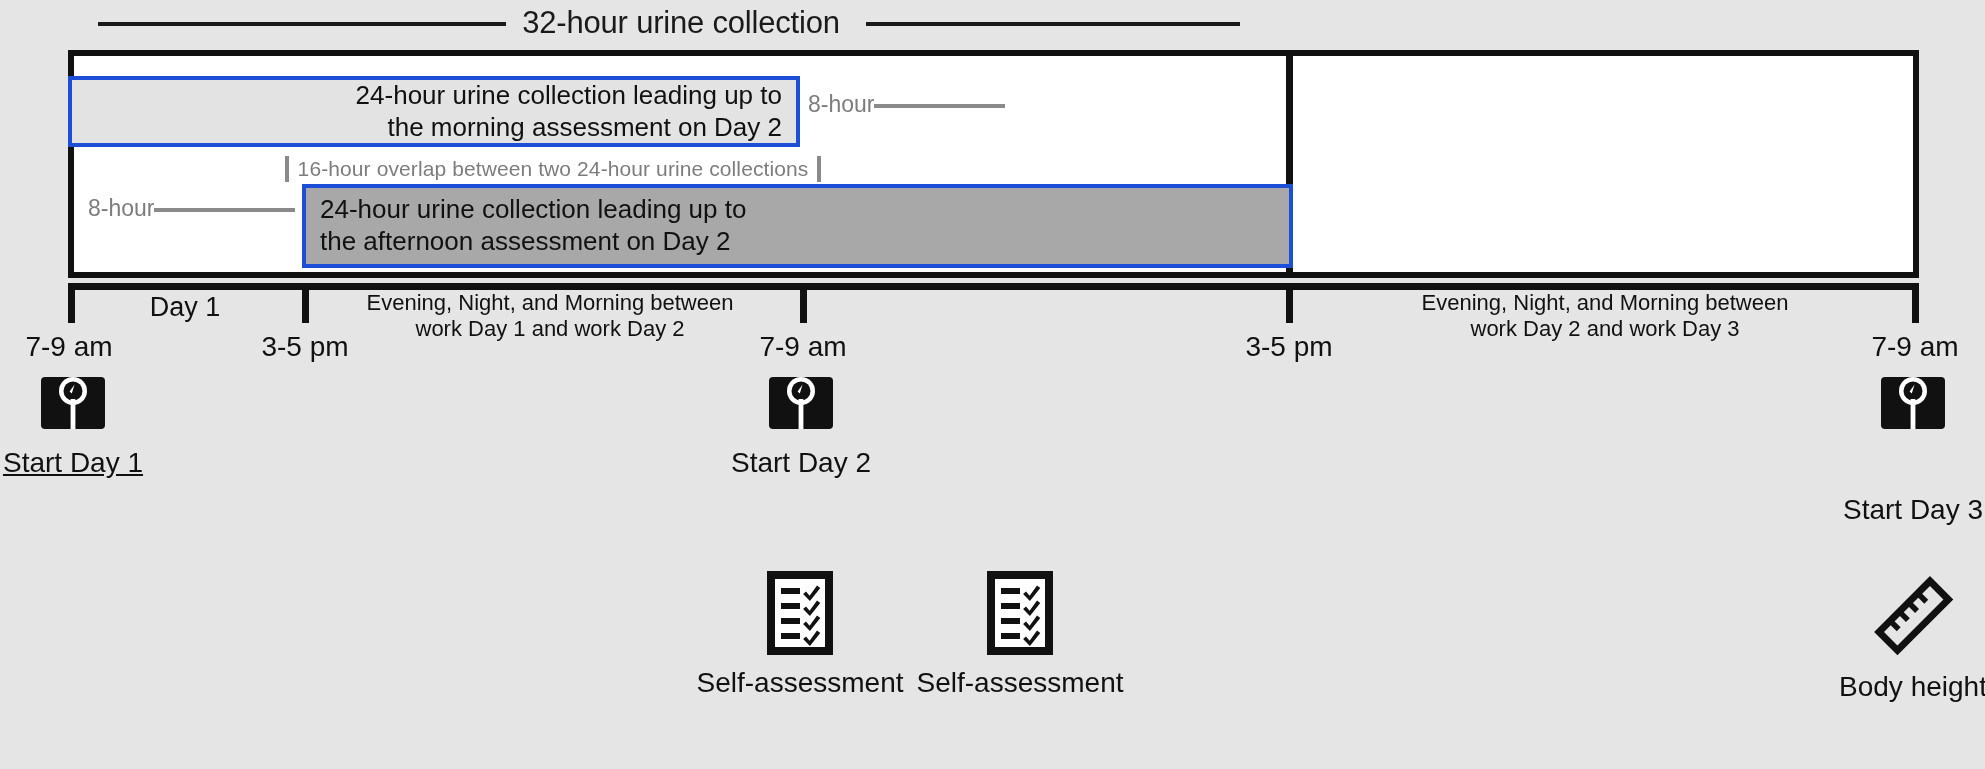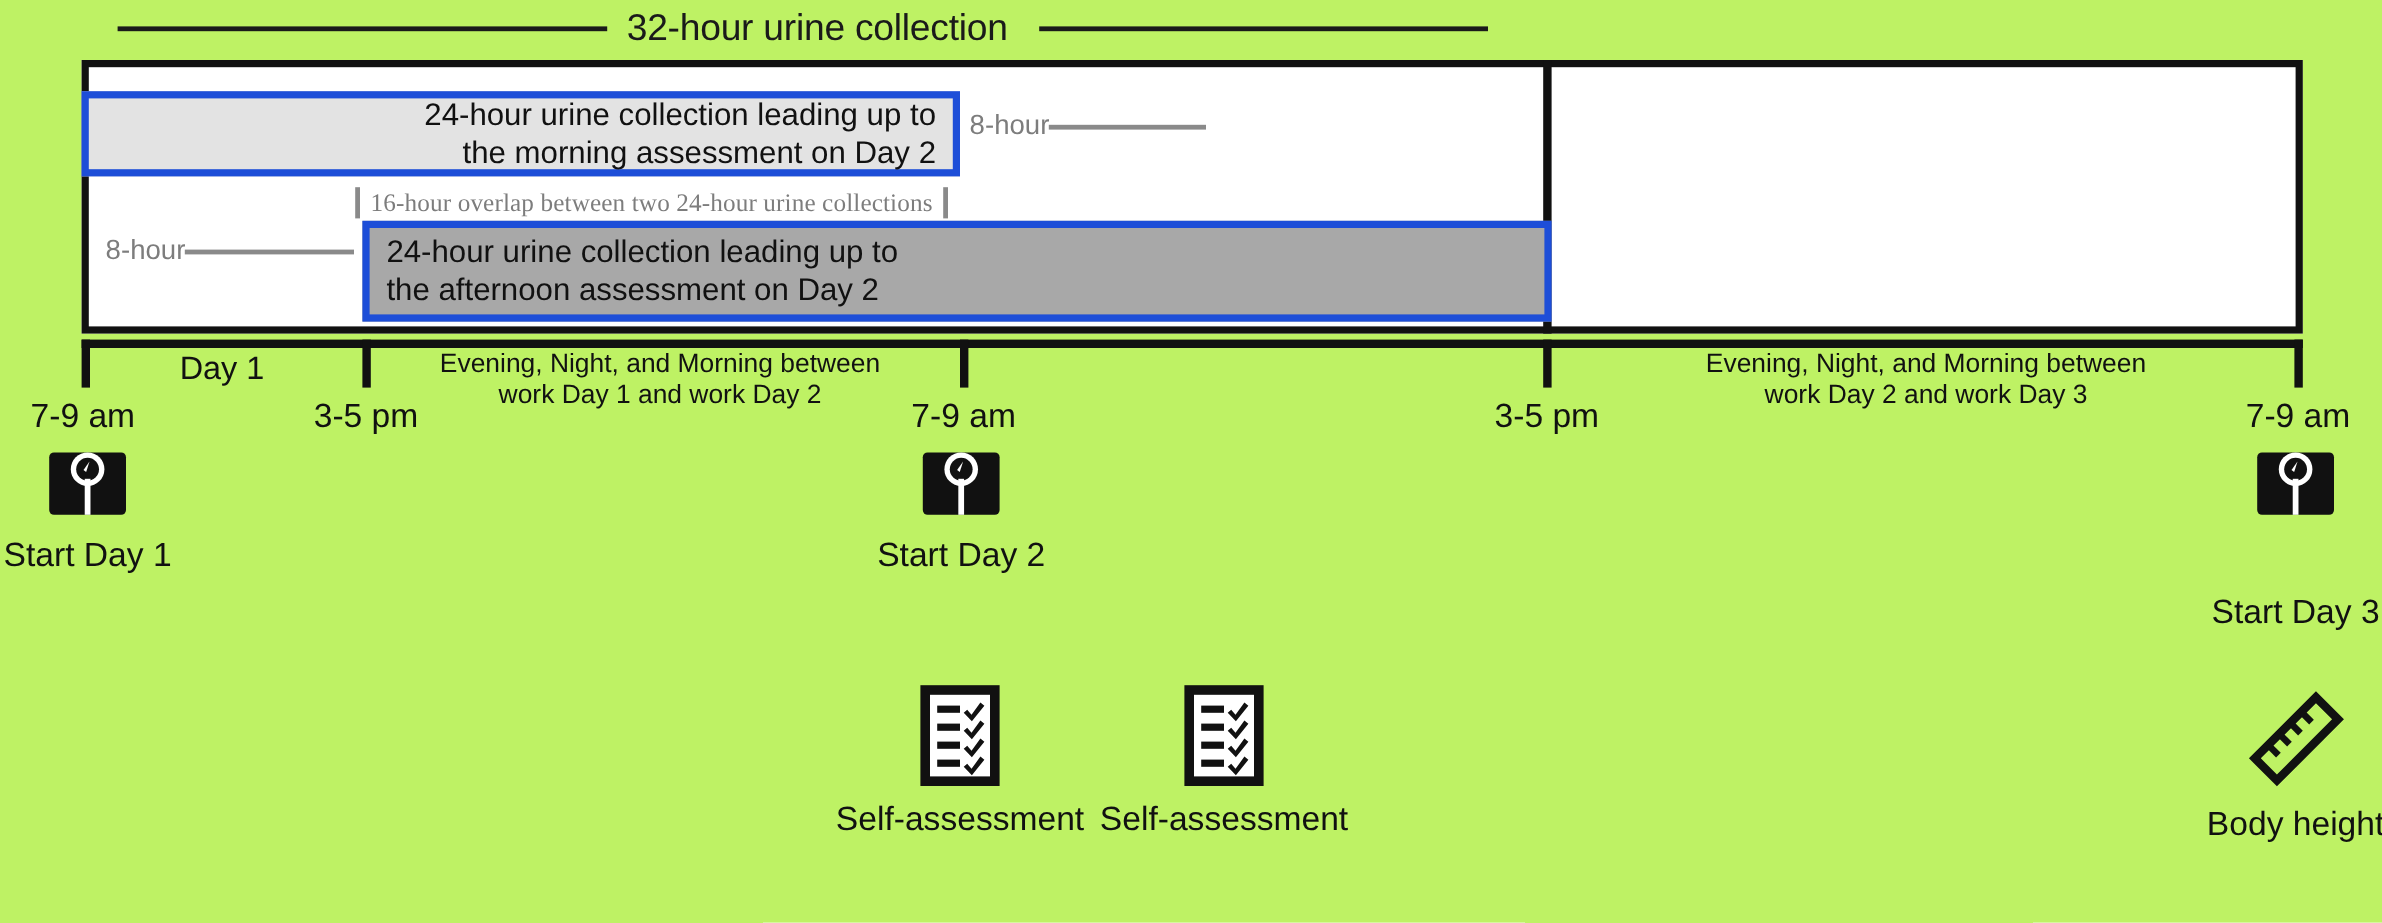--- a/index.html
+++ b/index.html
@@ -9,21 +9,21 @@
     background: #ffffff;
   }
   body {
     font-family: "Liberation Sans", sans-serif;
     color: #111111;
   }
   #figure {
     position: relative;
     width: 1985px;
     height: 769px;
-    background: #bef264;
+    background: #e5e5e5;
     overflow: hidden;
   }
 
   
   .hdr-line {
     position: absolute;
     height: 4px;
     background: #1a1a1a;
   }
   .hdr-label {
@@ -43,21 +43,21 @@
     background: #ffffff;
   }
   .vdivider {
     position: absolute;
     background: #111111;
   }
 
   
   .bar {
     position: absolute;
-    border: 6px solid #1d4ed8;
+    border: 4px solid #1d4ed8;
     box-sizing: border-box;
     display: flex;
     align-items: center;
     justify-content: flex-end;
   }
   .bar.light { background: #e3e3e3; }
   .bar.dark  { background: #a8a8a8; justify-content: flex-start; }
   .bar-text {
     font-size: 26px;
     line-height: 1.22;
@@ -176,21 +176,21 @@
   <div class="bar light" style="left:68px; top:76px; width:732px; height:71px;">
     <span class="bar-text">24-hour urine collection leading up to
 the morning assessment on Day 2</span>
   </div>
 
   <div class="eight-wrap" style="left:808px; top:92px; width:197px;">
     <span class="eight-label">8-hour</span>
     <span class="eight-rule"></span>
   </div>
 
-  <div class="overlap-wrap" style="left:298px; top:155px; width:490px; height:28px;font-family:Liberation Serif, serif;">
+  <div class="overlap-wrap" style="left:308px; top:155px; width:490px; height:28px;">
     <span class="overlap-cap"></span>
     <span class="overlap-label">16-hour overlap between two 24-hour urine collections</span>
     <span class="overlap-cap"></span>
   </div>
 
   <div class="bar dark" style="left:302px; top:184px; width:991px; height:84px;">
     <span class="bar-text">24-hour urine collection leading up to
 the afternoon assessment on Day 2</span>
   </div>
 
@@ -215,21 +215,21 @@
 
   <div class="period small" style="left:1320px; top:290px; width:570px;">Evening, Night, and Morning between
 work Day 2 and work Day 3</div>
 
   <div class="timelabel" style="left:-8px;   top:331px; width:154px;">7-9 am</div>
   <div class="timelabel" style="left:228px;  top:331px; width:154px;">3-5 pm</div>
   <div class="timelabel" style="left:726px;  top:331px; width:154px;">7-9 am</div>
   <div class="timelabel" style="left:1212px; top:331px; width:154px;">3-5 pm</div>
   <div class="timelabel" style="left:1838px; top:331px; width:154px;">7-9 am</div>
 
-  <div class="event" style="left:8px; top:367px; width:130px;">
+  <div class="event" style="left:8px; top:367px; width:130px;text-decoration:underline;">
     <span>
       <svg class="icon-svg" width="72" height="72" viewBox="0 0 72 72" aria-hidden="true">
         <path d="M8 10 h56 a4 4 0 0 1 4 4 v44 a4 4 0 0 1 -4 4 h-56 a4 4 0 0 1 -4 -4 v-44 a4 4 0 0 1 4 -4 z" fill="#111111"></path>
         <circle cx="36" cy="24" r="14" fill="#ffffff"></circle>
         <circle cx="36" cy="24" r="9.5" fill="#111111"></circle>
         <path d="M37.6 17.5 L34.8 26.4 L32.6 24.6 Z" fill="#ffffff"></path>
         <rect x="33.6" y="32" width="4.8" height="30" fill="#ffffff"></rect>
       </svg>
     </span>
     <span class="event-caption">Start Day 1</span>

